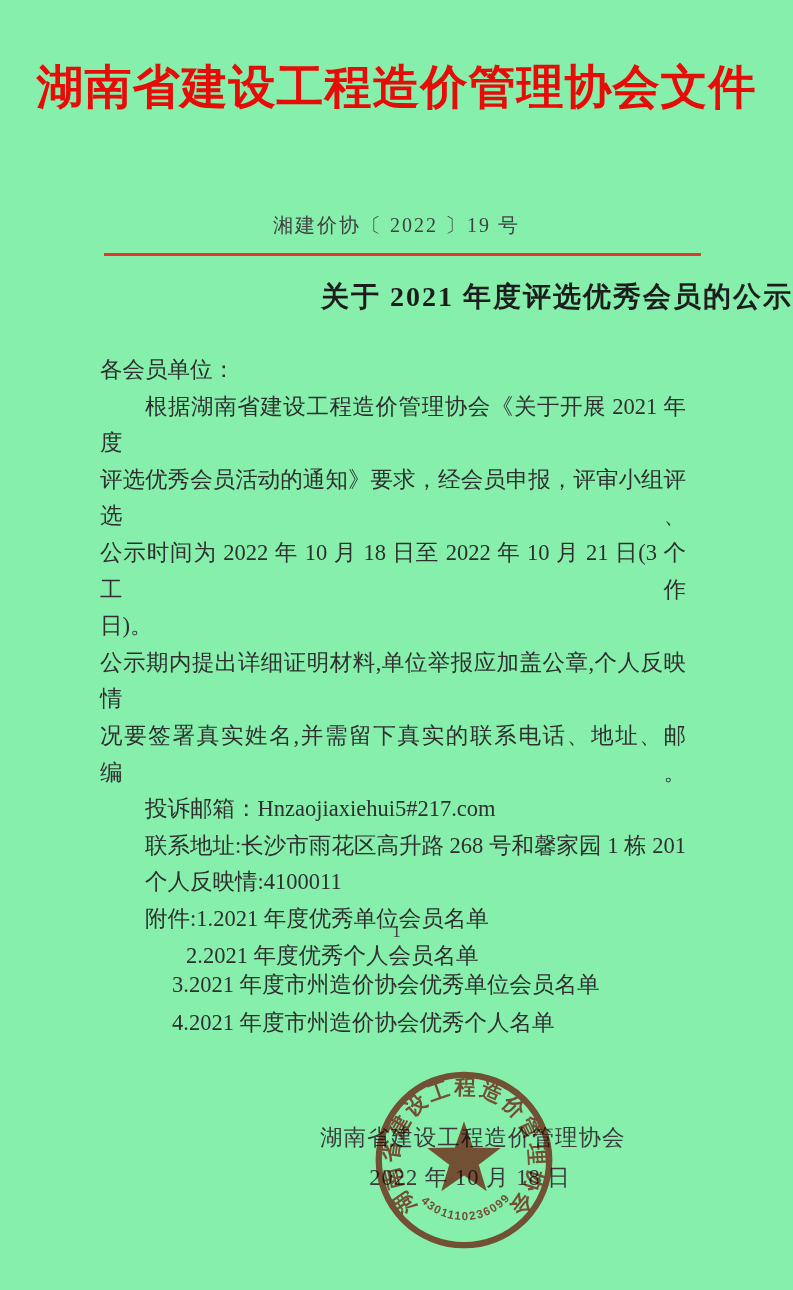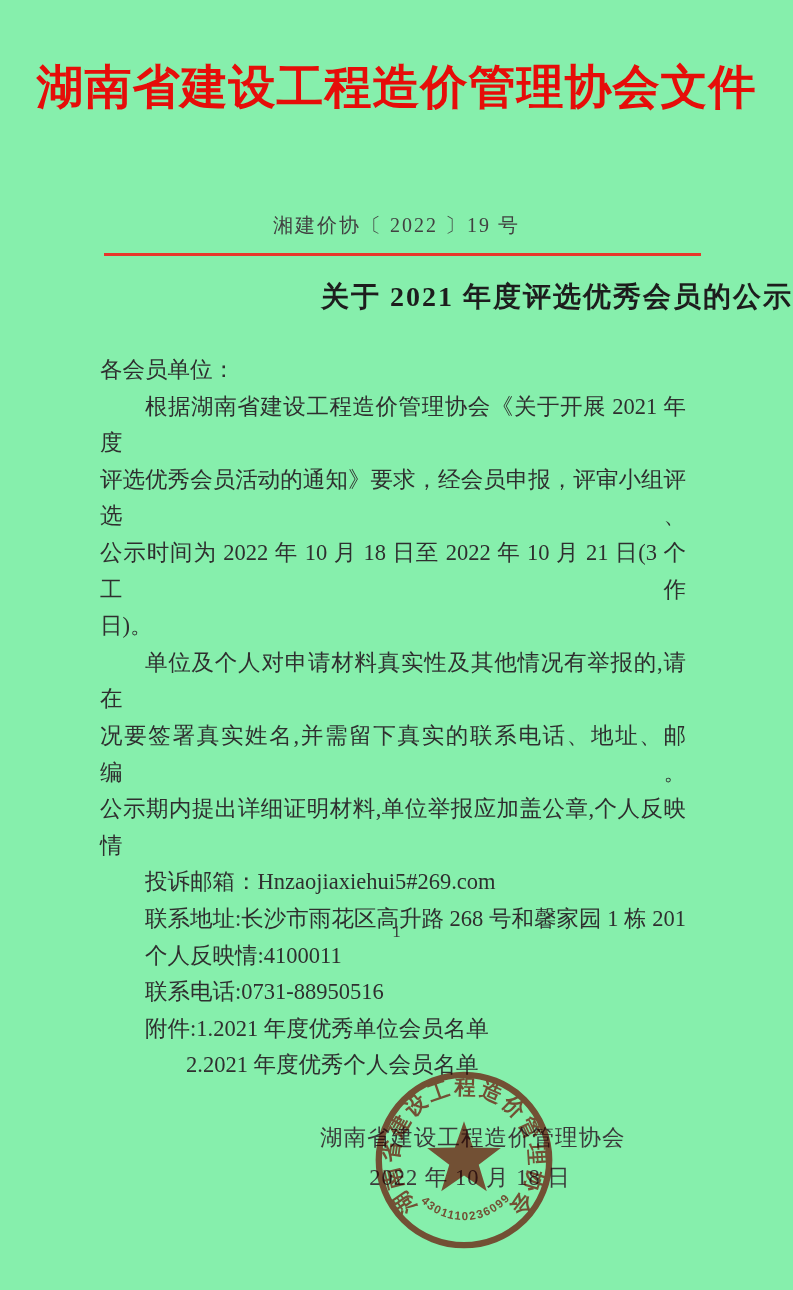--- a/index.html
+++ b/index.html
@@ -91,33 +91,35 @@
   <div class="red-divider"></div>
 
   <div class="doc-title">关于 2021 年度评选优秀会员的公示</div>
 
   <div class="body-block">
     <div class="body-line">各会员单位：</div>
     <div class="body-line ind fill">根据湖南省建设工程造价管理协会《关于开展 2021 年度</div>
     <div class="body-line fill">评选优秀会员活动的通知》要求，经会员申报，评审小组评选、</div>
     <div class="body-line fill">公示时间为 2022 年 10 月 18 日至 2022 年 10 月 21 日(3 个工作</div>
     <div class="body-line">日)。</div>
-    <div class="body-line ind fill">单位及个人对申请材料真实性及其他情况有举报的,请在</div>
+    <div class="body-line fill">公示期内提出详细证明材料,单位举报应加盖公章,个人反映情</div>
     <div class="body-line fill">况要签署真实姓名,并需留下真实的联系电话、地址、邮编。</div>
-    <div class="body-line fill">公示期内提出详细证明材料,单位举报应加盖公章,个人反映情</div>
-    <div class="body-line ind">投诉邮箱：Hnzaojiaxiehui5#269.com</div>
+    <div class="body-line ind">投诉邮箱：Hnzaojiaxiehui5#217.com</div>
     <div class="body-line ind fill">联系地址:长沙市雨花区高升路 268 号和馨家园 1 栋 201</div>
     <div class="body-line ind">个人反映情:4100011</div>
-    <div class="body-line ind">联系电话:0731-88950516</div>
     <div class="body-line ind">附件:1.2021 年度优秀单位会员名单</div>
     <div class="body-line ind2">2.2021 年度优秀个人会员名单</div>
   </div>
 
   <div class="page-num">1</div>
 
+  <div class="page2-block">
+    <div class="body-line">3.2021 年度市州造价协会优秀单位会员名单</div>
+    <div class="body-line">4.2021 年度市州造价协会优秀个人名单</div>
+  </div>
 
   <div class="signature-org">湖南省建设工程造价管理协会</div>
   <div class="signature-date">2022 年 10 月 18 日</div>
 
   <svg class="seal" viewBox="0 0 190 190" xmlns="http://www.w3.org/2000/svg" aria-hidden="true">
     <circle cx="95" cy="95" r="88" fill="none" stroke="currentColor" stroke-width="6.5"></circle>
     <polygon fill="currentColor" points="95,55 104.40,82.06 133.04,82.64 110.22,99.94 118.51,127.36 95,111 71.49,127.36 79.78,99.94 56.96,82.64 85.60,82.06"></polygon>
     <defs>
       <path id="sealArcPath" d="M 46.9 143.1 A 68 68 0 1 1 143.1 143.1" fill="none"></path>
       <path id="sealCodePath" d="M 47.5 134.9 A 62 62 0 0 0 142.5 134.9" fill="none"></path>

